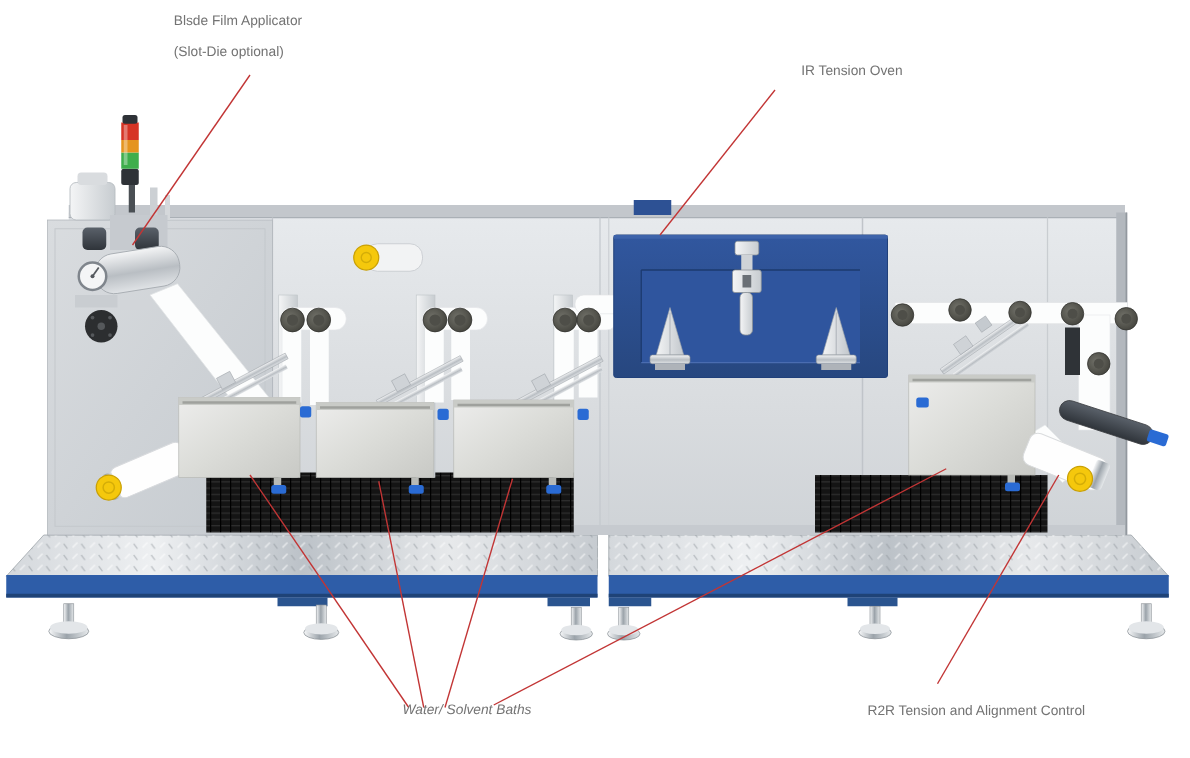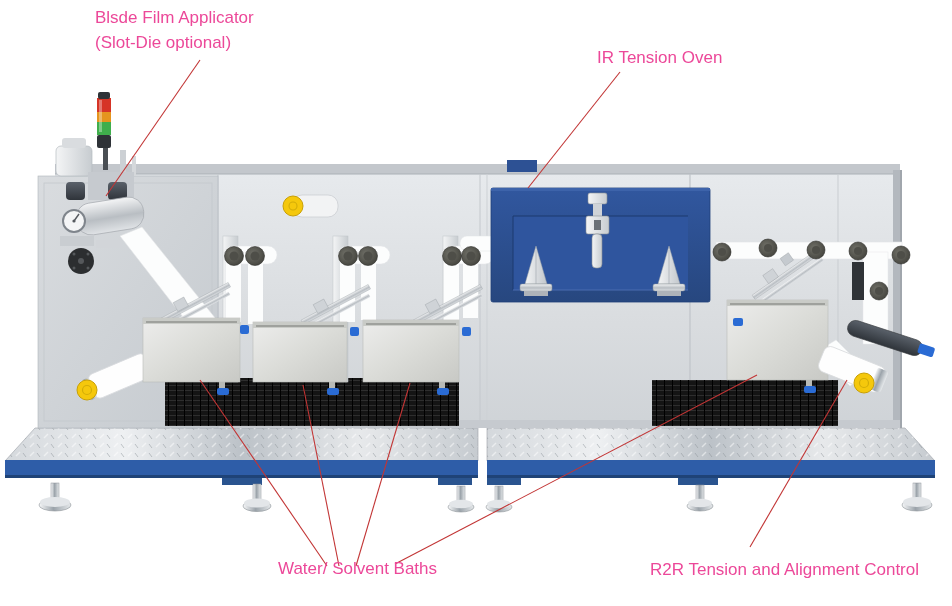--- a/index.html
+++ b/index.html
@@ -1,22 +1,22 @@
 <!DOCTYPE html>
 <html><head>
 <meta charset="utf-8">
 <style>
   html,body{margin:0;padding:0;background:#fff;}
   .canvas{position:relative;width:952px;height:606px;background:#ffffff;overflow:hidden;
           font-family:"Liberation Sans",sans-serif;}
   .machine-svg{position:absolute;left:0;top:0;}
-  .callout{position:absolute;color:#ec4899;font-size:17px;line-height:25px;white-space:nowrap;}
+  .callout{position:absolute;color:#737373;font-size:11px;line-height:25px;white-space:nowrap;margin-left:44px;}
   .callout-blade{left:95px;top:5px;}
   .callout-oven{left:597px;top:45px;}
-  .callout-baths{left:278px;top:556px;}
+  .callout-baths{left:278px;top:556px;font-style:italic;}
   .callout-r2r{left:650px;top:557px;}
 </style>
 </head>
 <body>
 
 <div class="canvas">
 
 <svg class="machine-svg" width="952" height="606" viewBox="0 0 952 606">
   <defs>
     <linearGradient id="panelGrad" x1="0" y1="0" x2="0" y2="1">

